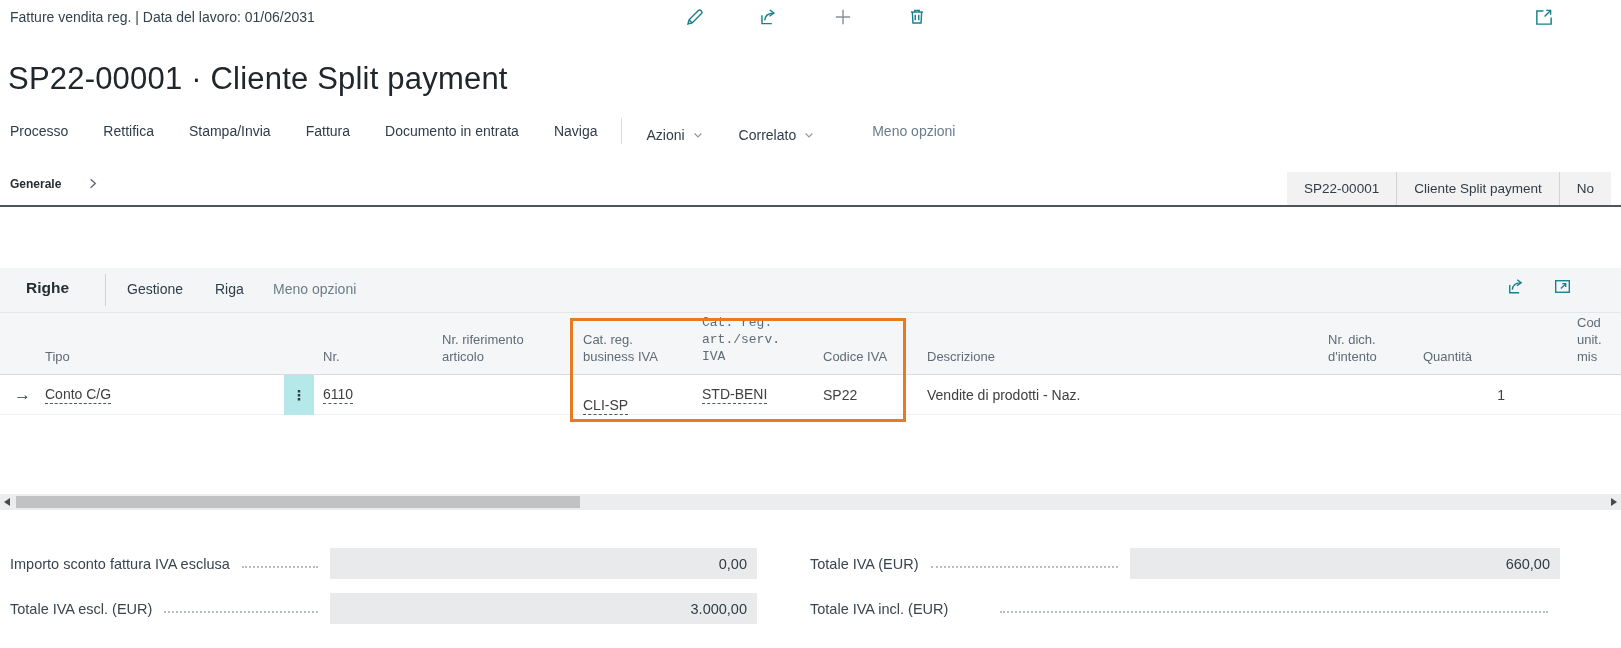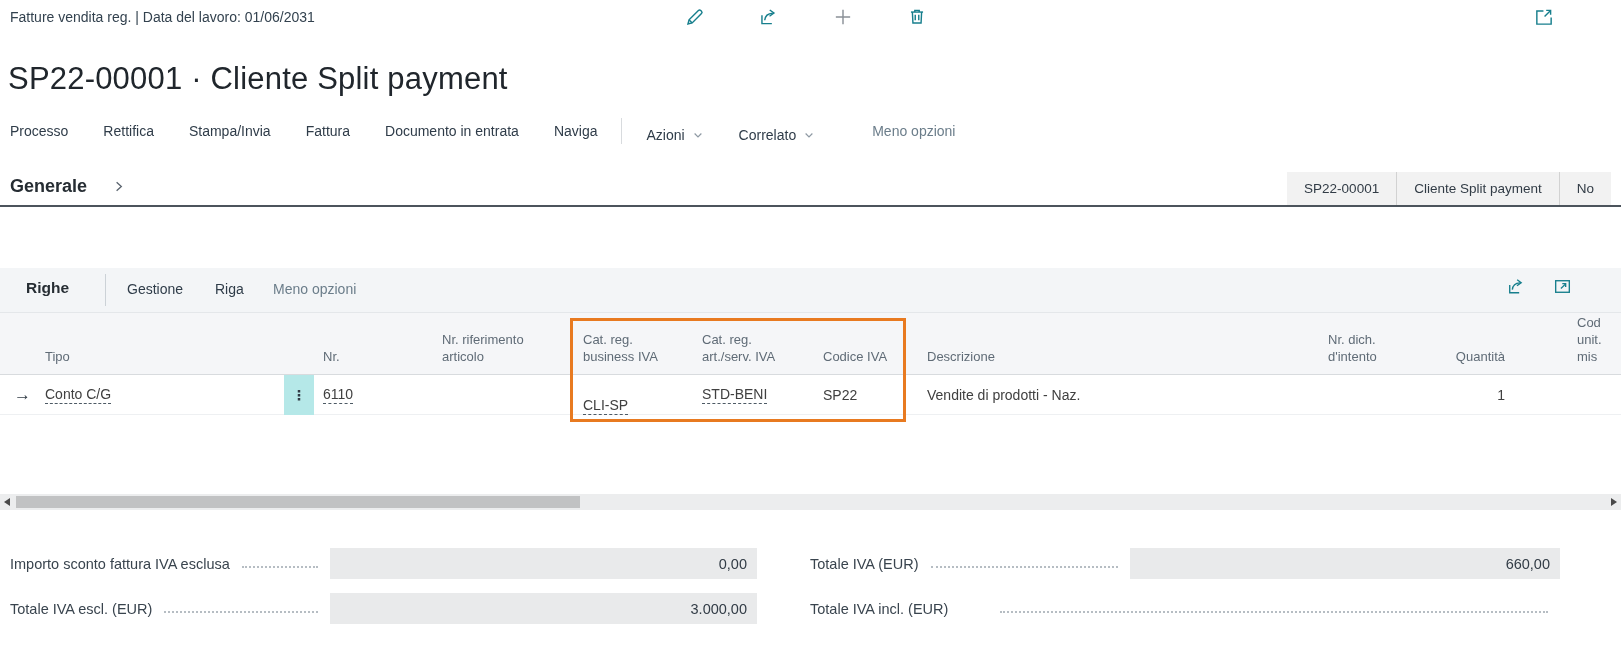--- a/index.html
+++ b/index.html
@@ -18,21 +18,21 @@
   .title{position:absolute;left:8px;top:40px;font-size:31px;font-weight:300;color:#20262c;letter-spacing:.2px;}
 
   
   .ribbon{position:absolute;left:10px;top:118px;display:flex;align-items:center;font-size:14px;color:#2f3c49;}
   .ribbon .ritem{margin-right:35px;cursor:pointer;white-space:nowrap;}
   .ribbon .rdivider{width:1px;height:26px;background:#d8dbde;margin:0 24px 0 0;}
   .ribbon .rdrop{display:flex;align-items:center;gap:7px;margin-right:35px;cursor:pointer;margin-top:7px;}
   .ribbon .more{color:#6b7d8a;margin-left:22px;cursor:pointer;}
 
   
-  .general-label{position:absolute;left:10px;top:176px;font-size:18px;font-weight:700;color:#262d33;
+  .general-label{position:absolute;left:10px;top:176px;font-size:12px;font-weight:700;color:#262d33;
                  display:flex;align-items:center;gap:24px;cursor:pointer;}
   .general-underline{position:absolute;left:0;right:0;top:205px;height:2px;background:#4c545c;}
   .summary-tiles{position:absolute;right:10px;top:172px;height:33px;display:flex;background:#f2f2f2;}
   .summary-tiles .tile{display:flex;align-items:center;padding:0 17px;font-size:13.5px;color:#323c46;white-space:nowrap;}
   .summary-tiles .tile + .tile{border-left:1px solid #d2d2d2;}
 
   
   .part-band{position:absolute;left:0;right:0;top:268px;height:44px;background:#f3f5f7;}
   .part-caption{position:absolute;left:26px;top:279px;font-size:15.5px;font-weight:700;color:#262d33;cursor:pointer;}
   .part-divider{position:absolute;left:105px;top:274px;width:1px;height:32px;background:#ccd2d7;}
@@ -177,25 +177,25 @@
           <path d="M9.8 7.2H13v3.2"></path>
       </svg>
     </span>
   </div>
 
   <div class="grid-header">
     <span class="hcell" style="left:45px;width:110px;">Tipo</span>
     <span class="hcell" style="left:323px;width:60px;">Nr.</span>
     <span class="hcell" style="left:442px;width:92px;">Nr. riferimento articolo</span>
     <span class="hcell" style="left:583px;width:96px;">Cat. reg. business IVA</span>
-    <span class="hcell" style="left:702px;width:100px;">Cat. reg. art./serv. IVA</span>
+    <span class="hcell" style="left:702px;width:100px;font-family:Liberation Mono, monospace;">Cat. reg. art./serv. IVA</span>
     <span class="hcell" style="left:823px;width:80px;">Codice IVA</span>
     <span class="hcell" style="left:927px;width:220px;">Descrizione</span>
     <span class="hcell" style="left:1328px;width:82px;">Nr. dich. d'intento</span>
-    <span class="hcell" style="left:1390px;width:115px;text-align:right;">Quantità</span>
+    <span class="hcell" style="left:1390px;width:115px;text-align:center;">Quantità</span>
     <span class="hcell" style="left:1577px;width:46px;">Cod unit. mis</span>
   </div>
 
   <div class="grid-row">
     <span class="row-arrow">→</span>
     <span class="rcell" style="left:45px;">
         <span class="drill">Conto C/G</span>
       </span>
     <span class="ellipsis-cell">
         <span>⋮</span>

